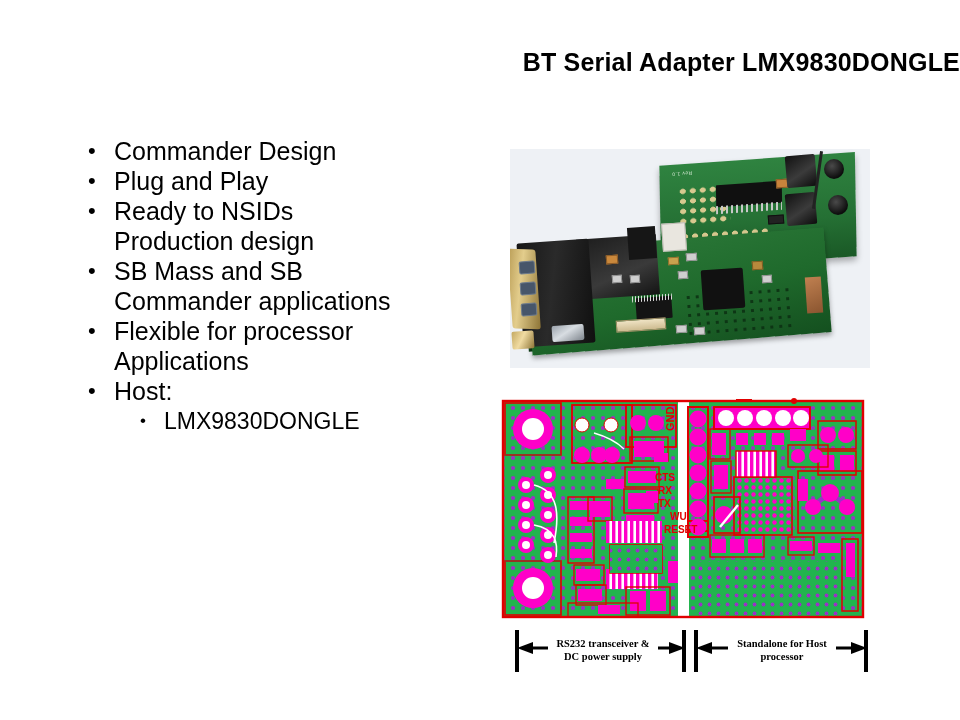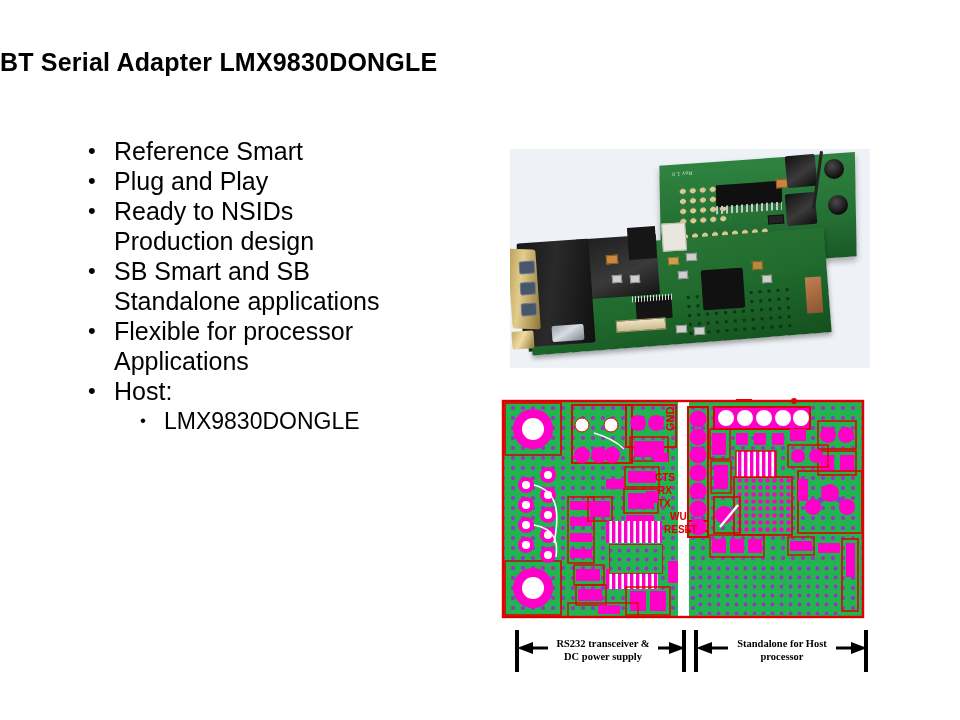--- a/index.html
+++ b/index.html
@@ -15,21 +15,21 @@
     font-family: "Liberation Sans", sans-serif;
     color: #000000;
   }
 
   
   #slide-title {
     position: absolute;
     left: 0;
     top: 48px;
     width: 960px;
-    text-align: left;
+    text-align: right;
     font-family: "Liberation Sans", sans-serif;
     font-weight: bold;
     font-size: 25px;
     letter-spacing: 0.2px;
     color: #000000;
   }
 
   
   #bullet-list {
     position: absolute;
@@ -277,36 +277,36 @@
 </style>
 </head>
 <body>
 
 <div id="slide-title">BT Serial Adapter LMX9830DONGLE</div>
 
 <div id="bullet-list">
 
   <div class="bullet-row level-1">
     <span class="bullet-mark">•</span>
-    <span class="bullet-text">Reference Smart</span>
+    <span class="bullet-text">Commander Design</span>
   </div>
 
   <div class="bullet-row level-1">
     <span class="bullet-mark">•</span>
     <span class="bullet-text">Plug and Play</span>
   </div>
 
   <div class="bullet-row level-1">
     <span class="bullet-mark">•</span>
     <span class="bullet-text">Ready to NSIDs Production design</span>
   </div>
 
   <div class="bullet-row level-1">
     <span class="bullet-mark">•</span>
-    <span class="bullet-text">SB Smart and SB Standalone applications</span>
+    <span class="bullet-text">SB Mass and SB Commander applications</span>
   </div>
 
   <div class="bullet-row level-1">
     <span class="bullet-mark">•</span>
     <span class="bullet-text">Flexible for processor Applications</span>
   </div>
 
   <div class="bullet-row level-1">
     <span class="bullet-mark">•</span>
     <span class="bullet-text">Host:</span>

